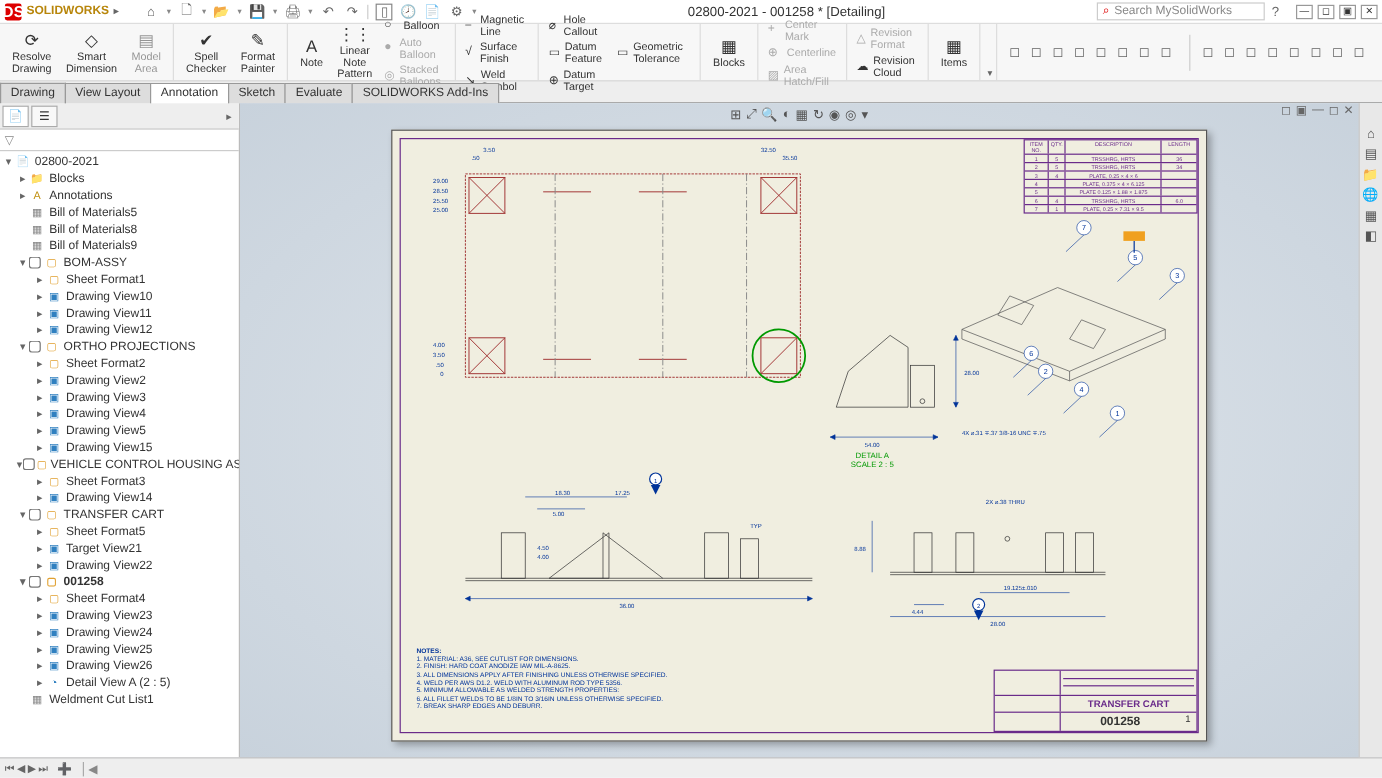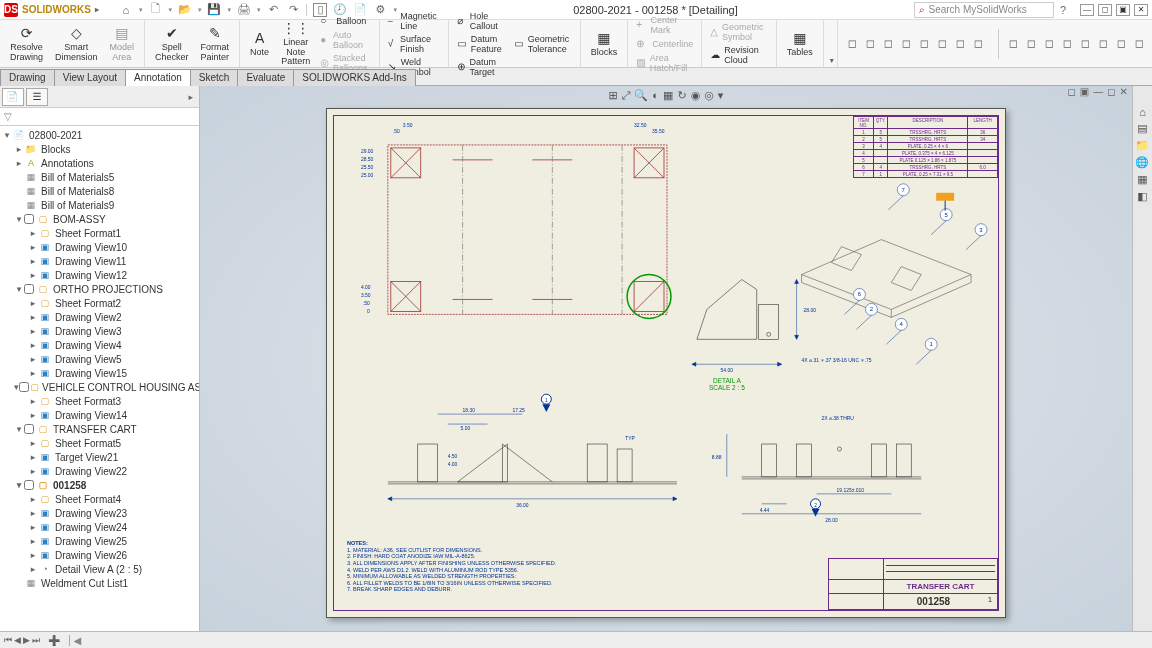--- a/index.html
+++ b/index.html
@@ -1,19 +1,19 @@
 <!DOCTYPE html>
 <html><head>
 <meta charset="utf-8">
 <style>
 * { margin: 0; padding: 0; box-sizing: border-box; font-family: "Segoe UI", Arial, sans-serif; }
 body { width: 1152px; height: 648px; overflow: hidden; background: #fff; font-size: 11px; color: #333; }
 .titlebar { height: 20px; background: #fff; border-bottom: 1px solid #ddd; display: flex; align-items: center; padding: 0 4px; }
 .titlebar .logo { display: flex; align-items: center; gap: 4px; font-weight: bold; color: #b8860b; font-size: 10px; }
-.titlebar .logo .sw-icon { width: 14px; height: 14px; background: #d00; border-radius: 2px; display: inline-flex; align-items: center; justify-content: center; color: #fff; font-size: 10px; font-weight: bold; }
+.titlebar .logo .sw-icon { width: 14px; height: 14px; background: #d00; border-radius: 2px; display: inline-flex; align-items: center; justify-content: center; color: #fff; font-size: 13px; font-weight: bold; }
 .titlebar .qat { display: flex; gap: 6px; margin-left: 20px; align-items: center; }
 .titlebar .qat .ic { width: 14px; height: 14px; display: inline-flex; align-items: center; justify-content: center; font-size: 11px; color: #666; }
 .titlebar .qat .sep { width: 1px; height: 12px; background: #ccc; }
 .titlebar .doc-title { flex: 1; text-align: center; font-size: 11px; color: #333; }
 .titlebar .search { display: flex; align-items: center; background: #fff; border: 1px solid #ccc; padding: 1px 4px; font-size: 10px; width: 140px; }
 .titlebar .search .sic { color: #d00; margin-right: 4px; font-size: 10px; }
 .titlebar .winbtns { display: flex; gap: 4px; margin-left: 8px; }
 .titlebar .winbtns span { width: 14px; height: 12px; border: 1px solid #999; display: inline-flex; align-items: center; justify-content: center; font-size: 8px; }
 
 .ribbon { height: 48px; background: #f7f7f7; border-bottom: 1px solid #ccc; display: flex; align-items: stretch; }
@@ -248,31 +248,31 @@
         <span>Centerline</span>
       </div>
       <div class="ribbon-btn-h dis">
         <span class="ic">▨</span>
         <span>Area Hatch/Fill</span>
       </div>
     </div>
   <div class="ribbon-group" id="rg8" style="gap:1px">
       <div class="ribbon-btn-h dis">
         <span class="ic">△</span>
-        <span>Geometric Symbol</span>
+        <span>Revision Format</span>
       </div>
       <div class="ribbon-btn-h">
         <span class="ic">☁</span>
         <span>Revision Cloud</span>
       </div>
     </div>
   <div class="ribbon-group">
       <div class="ribbon-btn-v">
         <span class="ic">▦</span>
-        <span>Tables</span>
+        <span>Items</span>
       </div>
     </div>
   <div class="ribbon-group" style="width:14px;justify-content:flex-end;padding-bottom:2px">
       <span style="font-size:8px;color:#666">▾</span>
     </div>
   <div class="spacer-right"></div>
   <div class="right-tools">
     <span class="ic">◻</span>
     <span class="ic">◻</span>
     <span class="ic">◻</span>

